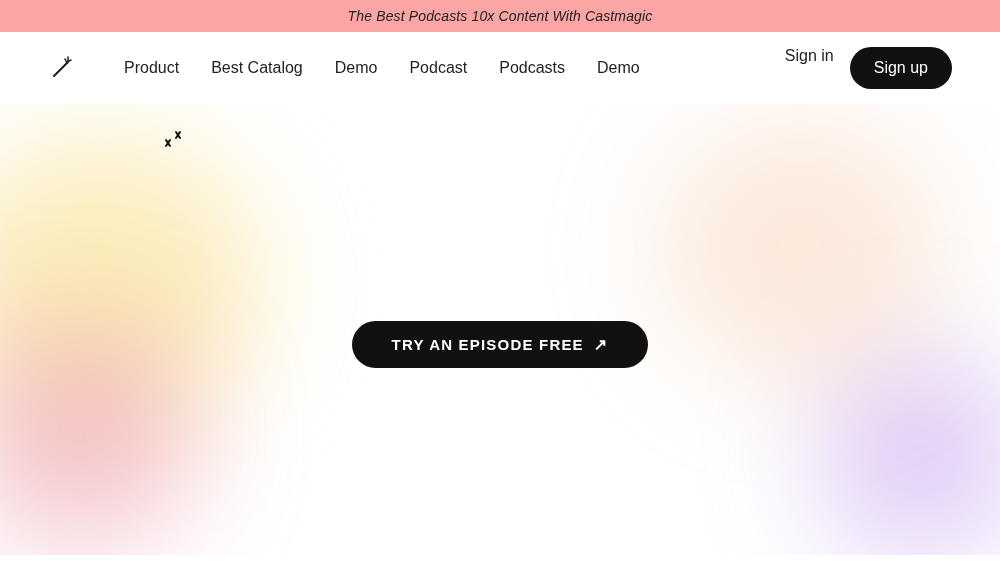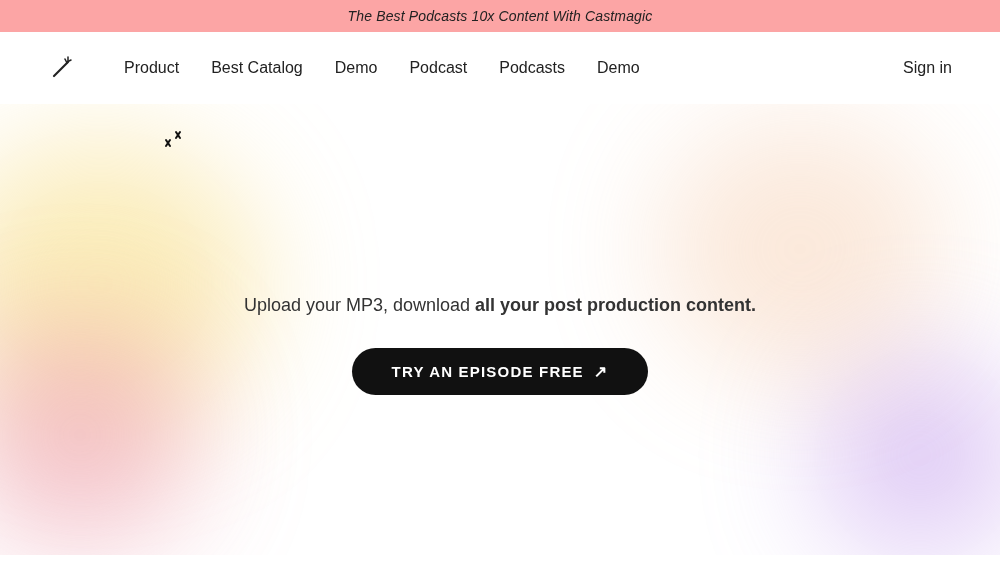--- a/index.html
+++ b/index.html
@@ -245,42 +245,40 @@
         <a>Podcasts</a>
       </li>
       <li>
         <a>Demo</a>
       </li>
     </ul>
   </div>
 
   <div class="navbar-right">
     <button class="sign-in-btn">Sign in</button>
+    <button class="sign-up-btn">Sign up</button>
   </div>
 </nav>
 
 <section class="hero">
 
   <div class="blob blob-yellow"></div>
   <div class="blob blob-pink-left"></div>
   <div class="blob blob-pink-right"></div>
   <div class="blob blob-peach"></div>
 
   <svg class="sparkle-lines" viewBox="0 0 30 30" fill="none" xmlns="http://www.w3.org/2000/svg">
     <line x1="20" y1="2" x2="24" y2="8" stroke="#111" stroke-width="2" stroke-linecap="round"></line>
     <line x1="24" y1="2" x2="20" y2="8" stroke="#111" stroke-width="2" stroke-linecap="round"></line>
     <line x1="10" y1="10" x2="14" y2="16" stroke="#111" stroke-width="2" stroke-linecap="round"></line>
     <line x1="14" y1="10" x2="10" y2="16" stroke="#111" stroke-width="2" stroke-linecap="round"></line>
   </svg>
 
   <div class="hero-content">
 
-    <p class="hero-subtitle">
-      <span>Upload your MP3, download </span><strong>all your post production content.</strong>
-    </p>
 
     <button class="cta-button">
       <span>TRY AN EPISODE FREE</span>
       <span class="cta-arrow">↗</span>
     </button>
   </div>
 
 </section>
 
 </body></html>

